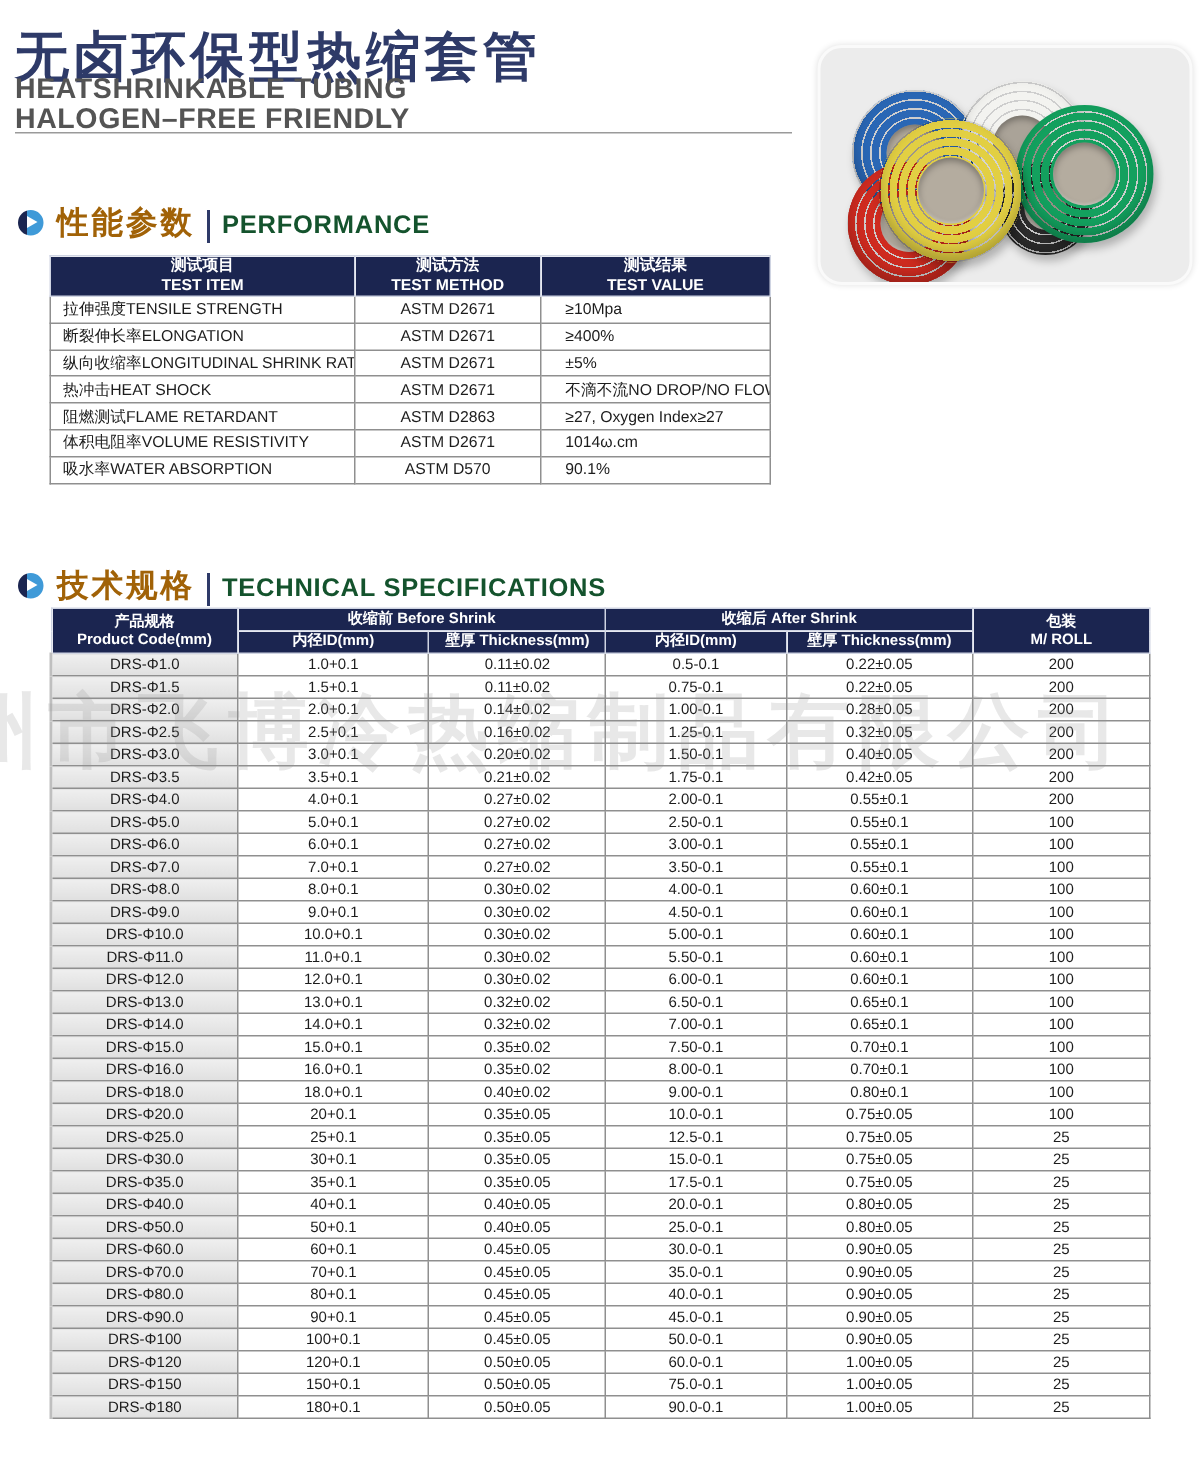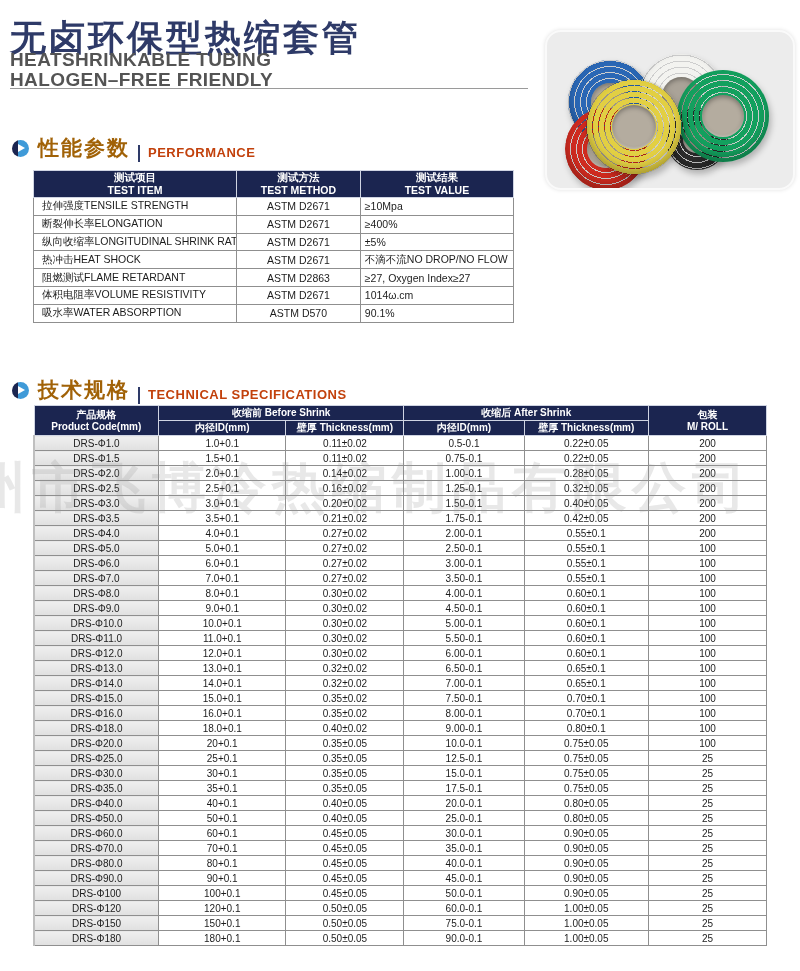--- a/index.html
+++ b/index.html
@@ -51,21 +51,21 @@
     background:linear-gradient(90deg,#1b2550 0 34%, #3f9ad8 34%);
     position:relative; margin-right:9px; flex:0 0 auto;
   }
   .section-head .icon::after {
     content:""; position:absolute; left:6px; top:4.5px;
     border-left:7px solid #ffffff; border-top:4px solid transparent;
     border-bottom:4px solid transparent;
   }
   .section-head .cn { font-size:21px; font-weight:bold; color:#a16207; letter-spacing:2px; }
   .section-head .en {
-    font-size:13px; font-weight:bold; color:#c2410c; letter-spacing:0.5px;
+    font-size:17px; font-weight:bold; color:#14532d; letter-spacing:0.5px;
     border-left:2px solid #2e3a68; padding-left:8px; margin-left:8px;
     align-self:flex-end; padding-bottom:2px;
   }
   #perf-head { top:134px; }
   #spec-head { top:376px; }
 
   
   table { border-collapse:collapse; table-layout:fixed; }
   th, td { border:1px solid #8f8f8f; overflow:hidden; white-space:nowrap; }
   thead th {
@@ -73,21 +73,21 @@
     border:1px solid #cfd4e2; text-align:center;
   }
   thead th .line { display:block; }
 
   
   #perf-table { position:absolute; left:33px; top:170px; width:481px; font-size:10.5px; }
   #perf-table thead th { height:20px; font-size:10.5px; line-height:13px; }
   #perf-table tbody td { height:17.8px; background:#fff; color:#1c1c1c; }
   #perf-table tbody td:nth-child(1) { text-align:left; padding-left:8px; }
   #perf-table tbody td:nth-child(2) { text-align:center; }
-  #perf-table tbody td:nth-child(3) { text-align:left; padding-left:4px; }
+  #perf-table tbody td:nth-child(3) { text-align:left; padding-left:16px; }
 
   
   #spec-table { position:absolute; left:33px; top:405px; width:734px; font-size:10px; }
   #spec-table thead th { height:15px; font-size:10px; line-height:12px; }
   #spec-table thead th.two-line { line-height:11.5px; }
   #spec-table tbody td { height:15px; text-align:center; background:#fff; color:#1c1c1c; }
   #spec-table tbody td:first-child {
     background:linear-gradient(#efefef,#e0e0e0);
     border-left:2px solid #bfbfbf;
   }

